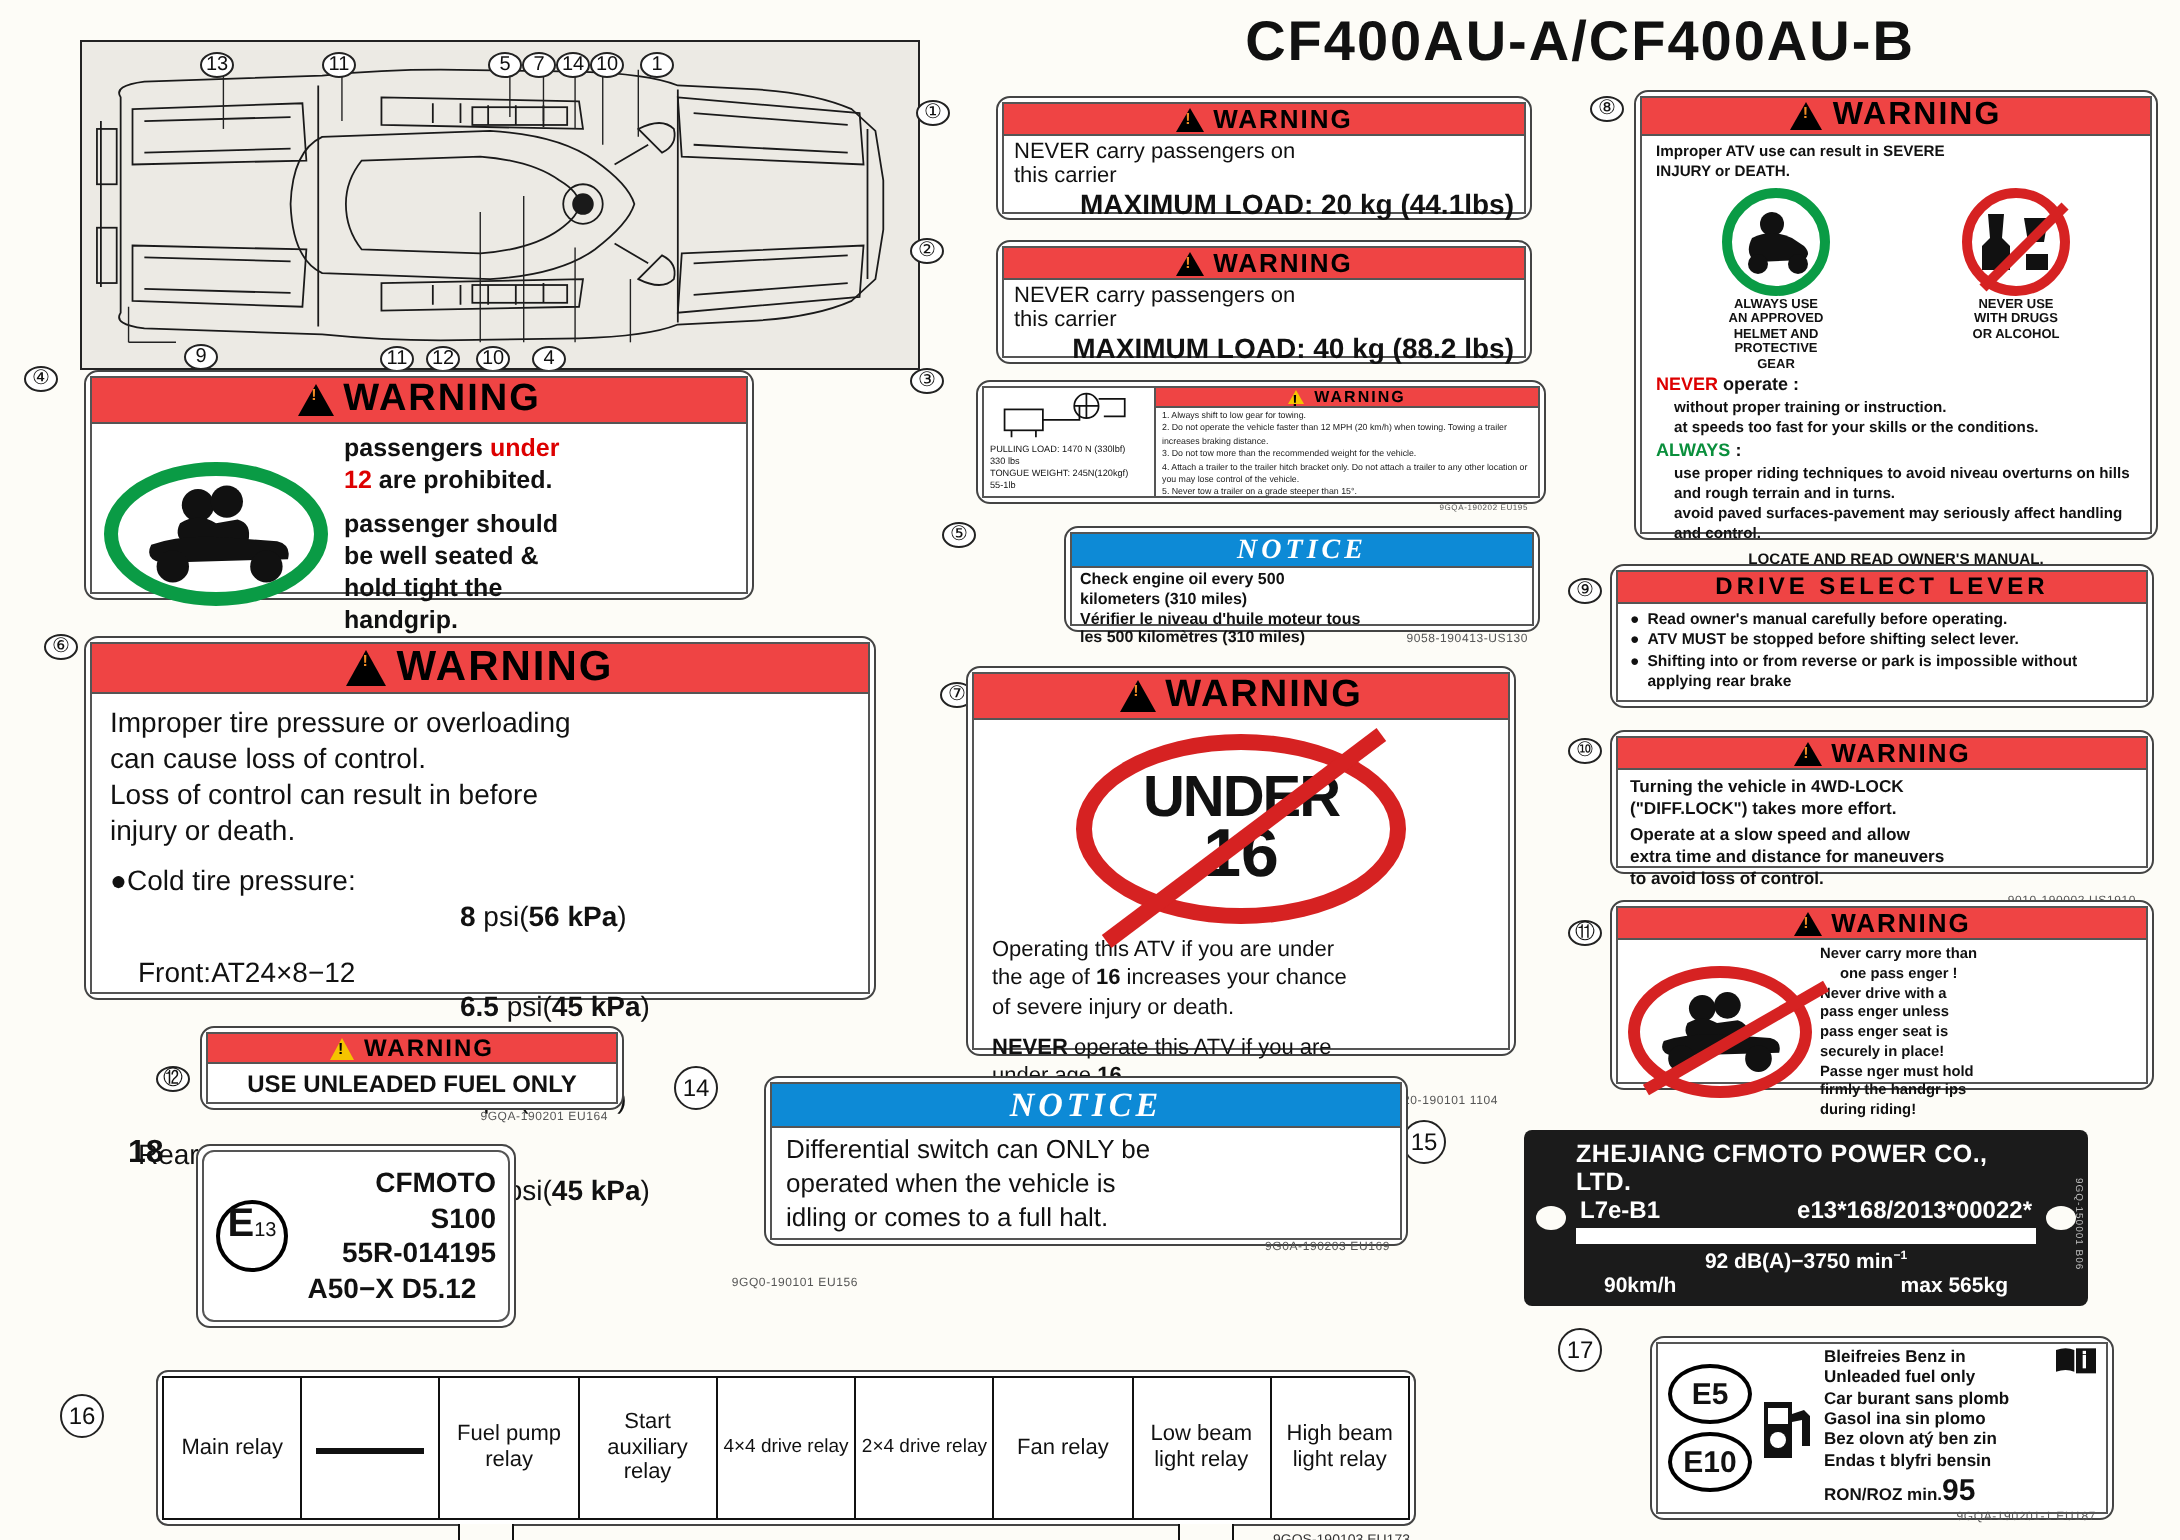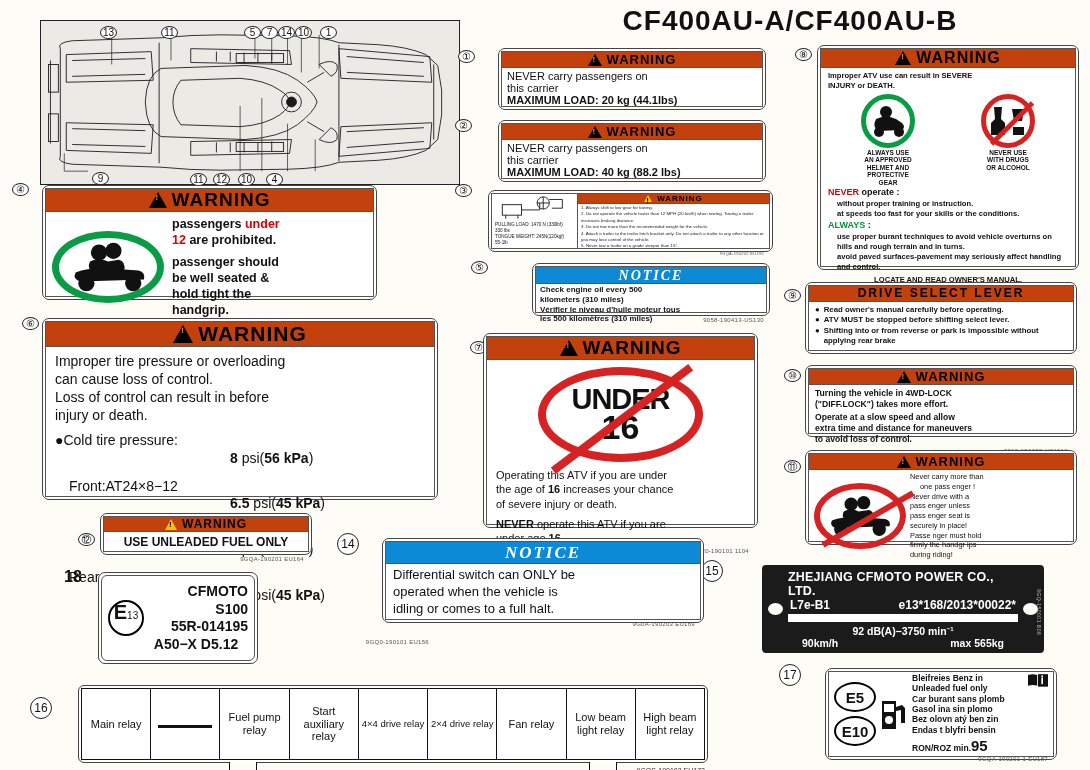--- a/index.html
+++ b/index.html
@@ -24,21 +24,21 @@
   }
   .inner {
     border:1px solid #555;
     background:#fff;
     height:100%;
     width:100%;
     display:flex;
     flex-direction:column;
   }
   .warnbar {
-    background:#c2410c;
+    background:#ef4444;
     color:#000;
     font-weight:bold;
     text-align:center;
     letter-spacing:1px;
     display:flex;
     align-items:center;
     justify-content:center;
     gap:5px;
     border-bottom:1px solid #555;
   }
@@ -118,21 +118,21 @@
   #lbl8 { left:817px; top:45px; width:262px; height:225px; }
   #lbl9 { left:805px; top:282px; width:272px; height:72px; }
   #lbl10{ left:805px; top:365px; width:272px; height:72px; }
   #lbl11{ left:805px; top:450px; width:272px; height:95px; }
   #lbl12{ left:100px; top:513px; width:212px; height:42px; }
   #lbl13{ left:98px; top:572px; width:160px; height:92px; }
   #lbl14{ left:382px; top:538px; width:322px; height:85px; }
   #lbl15{ left:762px; top:565px; width:282px; height:88px; }
   #lbl17{ left:825px; top:668px; width:232px; height:92px; }
   #lbl16{ left:78px; top:685px; width:630px; height:78px; }
-  .t-s {font-size:11px;}
+  .t-s {font-size:14px;text-align:right;}
   .t-m {font-size:11px;}
   .bold{font-weight:bold;}
   .red {color:#d00;}
   .green{color:#0a8f3c;}
 
   
   #lbl4 .body{display:flex;gap:8px;align-items:center;}
   .oval-green{
     width:112px;height:72px;border:7px solid #0a9b45;border-radius:50%;
     display:flex;align-items:center;justify-content:center;flex:0 0 auto;
@@ -588,21 +588,21 @@
           <b class="red">NEVER</b><b> operate :</b>
         </div>
         <div style="padding-left:9px;font-weight:bold">
           <div>without proper training or instruction.</div>
           <div>at speeds too fast for your skills or the conditions.</div>
         </div>
         <div style="font-size:9px;margin-top:2px">
           <b class="green">ALWAYS</b><b> :</b>
         </div>
         <div style="padding-left:9px;font-weight:bold">
-          <div>use proper burant techniques to avoid vehicle overturns on hills and rough terrain and in turns.</div>
+          <div>use proper riding techniques to avoid niveau overturns on hills and rough terrain and in turns.</div>
           <div>avoid paved surfaces-pavement may seriously affect handling and control.</div>
         </div>
         <div style="text-align:center;font-weight:bold;margin-top:3px">
           <div>LOCATE AND READ OWNER'S MANUAL.</div>
           <div>FOLLOW ALL INSTRUCTIONS AND WARNINGS.</div>
         </div>
       </div>
       <div class="pn">7020-190104  EU1104</div>
     </div>
   </div>
@@ -658,21 +658,21 @@
               <circle cx="38" cy="14" r="9"></circle>
                 <circle cx="55" cy="12" r="9"></circle>
               <path d="M28 24 Q38 18 48 24 L62 22 Q70 24 68 34 L32 36 Q24 32 28 24 Z"></path>
               <path d="M12 36 Q30 30 56 32 L84 34 Q92 36 90 44 L18 46 Q8 44 12 36 Z"></path>
               <circle cx="24" cy="48" r="9"></circle>
                 <circle cx="76" cy="48" r="9"></circle>
             </g>
           </svg>
           <div class="slash"></div>
         </div>
-        <div style="flex:1;font-size:7.4px;font-weight:normal;line-height:1.32">
+        <div style="flex:1;font-size:7.4px;font-weight:bold;line-height:1.32">
           <div>Never  carry more than</div>
           <div style="padding-left:10px">one  pass enger !</div>
           <div>Never  drive with a</div>
           <div>pass enger  unless</div>
           <div>pass enger  seat is</div>
           <div>securely in place!</div>
           <div>Passe nger  must hold</div>
           <div>firmly the  handgr ips</div>
           <div>during riding!</div>
         </div>

